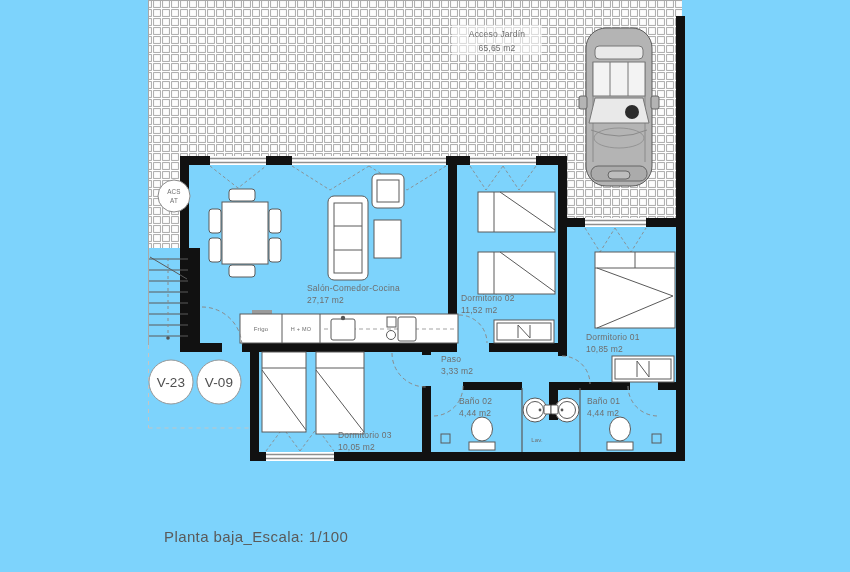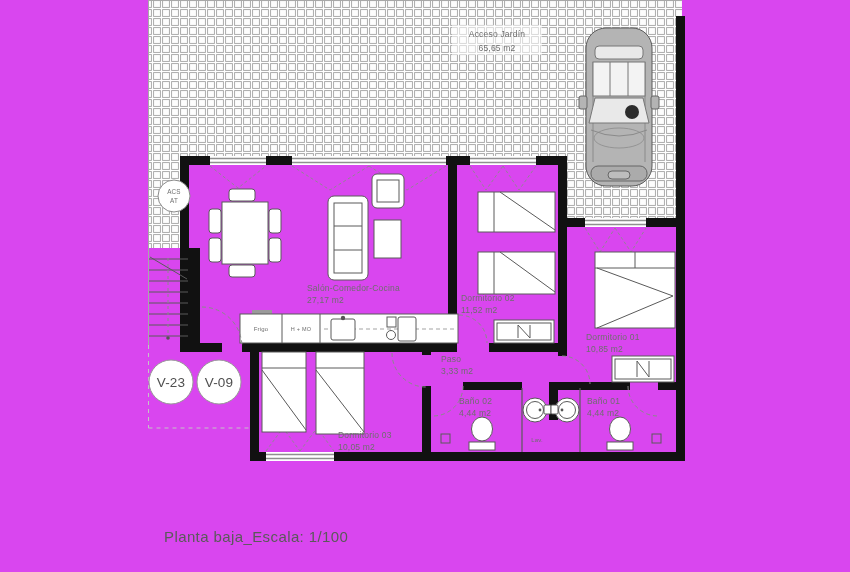--- a/index.html
+++ b/index.html
@@ -1,16 +1,16 @@
 <!DOCTYPE html>
 <html><head>
 <meta charset="utf-8">
 <style>
   html,body{margin:0;padding:0;background:#ffffff;}
-  .canvas{position:relative;width:850px;height:572px;background:#d946ef;overflow:hidden;}
+  .canvas{position:relative;width:850px;height:572px;background:#7dd3fc;overflow:hidden;}
   svg{display:block;}
   text{font-family:"Liberation Sans", sans-serif;fill:#6e6e6e;letter-spacing:.2px;}
   .lbl{font-size:8.5px;}
   .tinylbl{font-size:6px;}
   .ovenlbl{font-size:5.5px;}
   .acslbl{font-size:6.3px;}
   .vtag{font-size:13.5px;fill:#4f4f4f;}
   .titletxt{font-size:15px;fill:#5a5a5a;letter-spacing:.4px;}
   .anchor-mid{text-anchor:middle;}
 </style>

